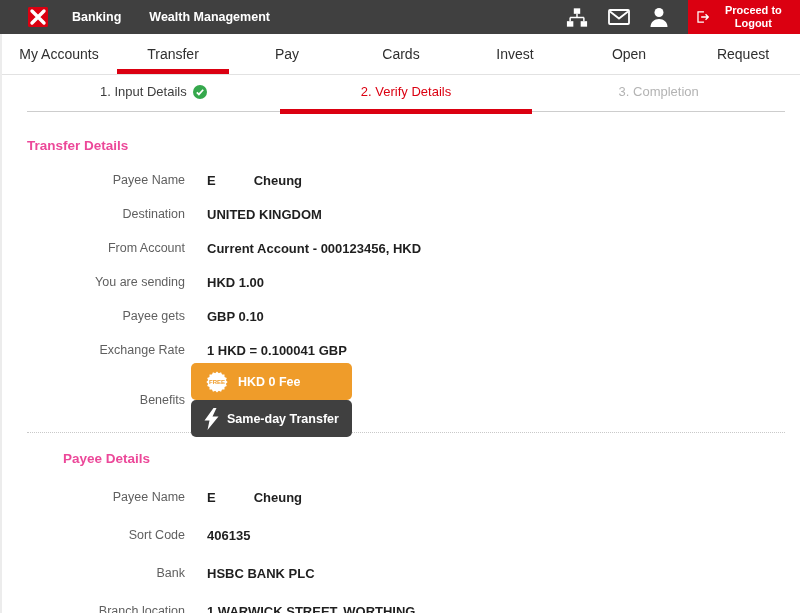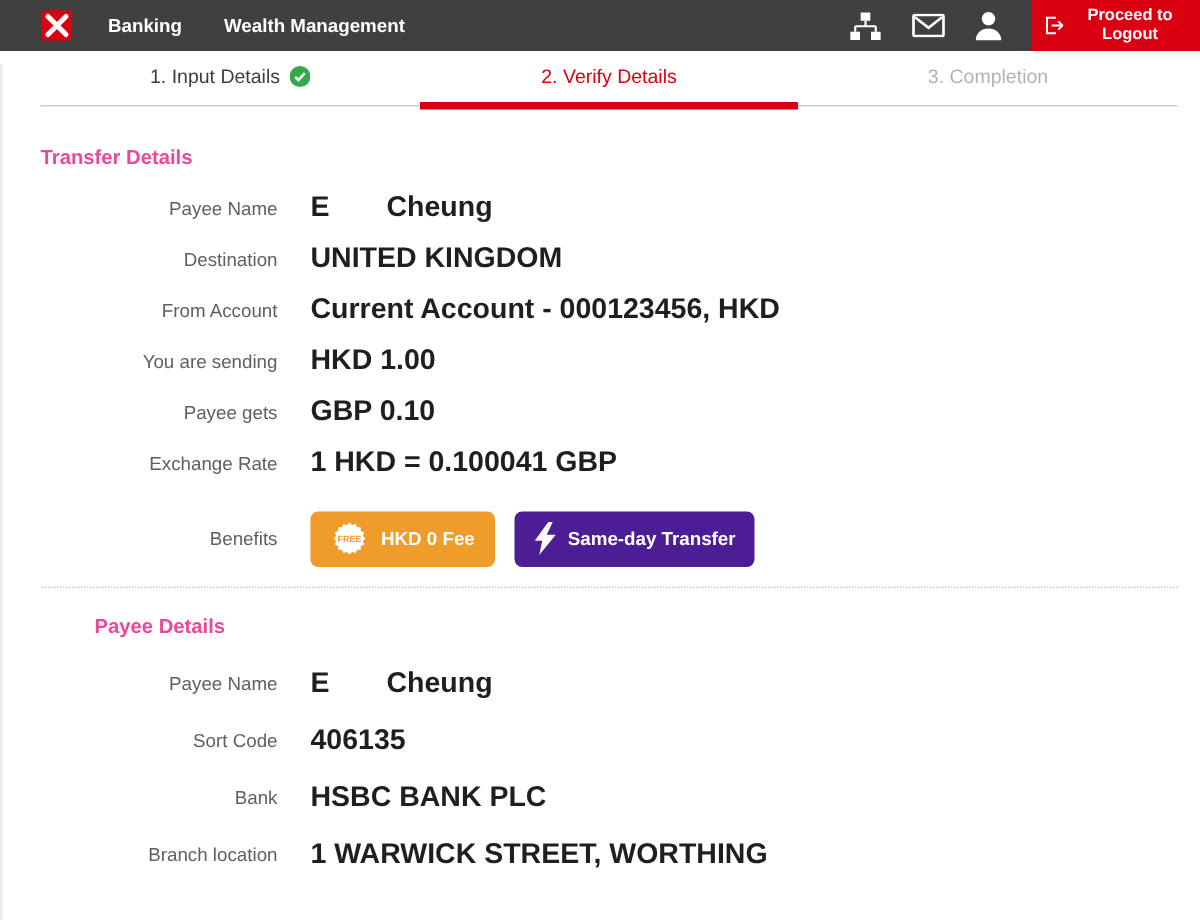--- a/index.html
+++ b/index.html
@@ -135,47 +135,47 @@
   .section.payee .detail-row { height: 38px; }
   .detail-label {
     width: 158px;
     text-align: right;
     font-size: 12.5px;
     color: #5f5f5f;
     flex: 0 0 auto;
   }
   .detail-value {
     margin-left: 22px;
-    font-size: 19px;
+    font-size: 13px;
     font-weight: bold;
     color: #1f1f1f;
   }
   .detail-value .name-part2 { margin-left: 38px; }
   
   .benefits-row {
     display: flex;
     align-items: center;
     height: 50px;
     margin-top: 8px;
   }
-  .benefit-badges { margin-left: 22px; display: flex; gap: 13px; }
+  .benefit-badges { margin-left: 6px; display: flex; gap: 0; flex-direction: column; }
   .badge {
     height: 37px;
     border-radius: 5px;
     display: flex;
     align-items: center;
     gap: 8px;
     padding: 0 13px;
     color: #ffffff;
     font-size: 12.5px;
     font-weight: bold;
     white-space: nowrap;
   }
   .badge.fee { background: #ef9c2a; }
-  .badge.sameday { background: #4c1d95; }
+  .badge.sameday { background: #404040; }
   
   .dotted-divider {
     margin: 7px 15px 0 25px;
     border-top: 1px dotted #c9c9c9;
   }
 </style>
 </head>
 <body>
 
 <header class="topbar">
@@ -213,20 +213,29 @@
         <path d="M10 1.5H2.5v13H10"></path>
         <path d="M6.5 8h8.5M12 4.5L15.5 8 12 11.5"></path>
       </svg>
       <span>Proceed to Logout</span>
     </button>
   </div>
 </header>
 
 <div class="content-frame">
 
+  <nav class="mainnav">
+    <div class="mainnav-item">My Accounts</div>
+    <div class="mainnav-item active">Transfer</div>
+    <div class="mainnav-item">Pay</div>
+    <div class="mainnav-item">Cards</div>
+    <div class="mainnav-item">Invest</div>
+    <div class="mainnav-item">Open</div>
+    <div class="mainnav-item">Request</div>
+  </nav>
 
   <div class="steps">
     <div class="step complete">
       <span>1. Input Details</span>
       <svg width="14" height="14" viewBox="0 0 14 14">
         <circle cx="7" cy="7" r="7" fill="#35a84c"></circle>
         <path d="M3.8 7.3l2.1 2.1 4.3-4.7" stroke="#ffffff" stroke-width="1.7" fill="none"></path>
       </svg>
     </div>
     <div class="step active">

